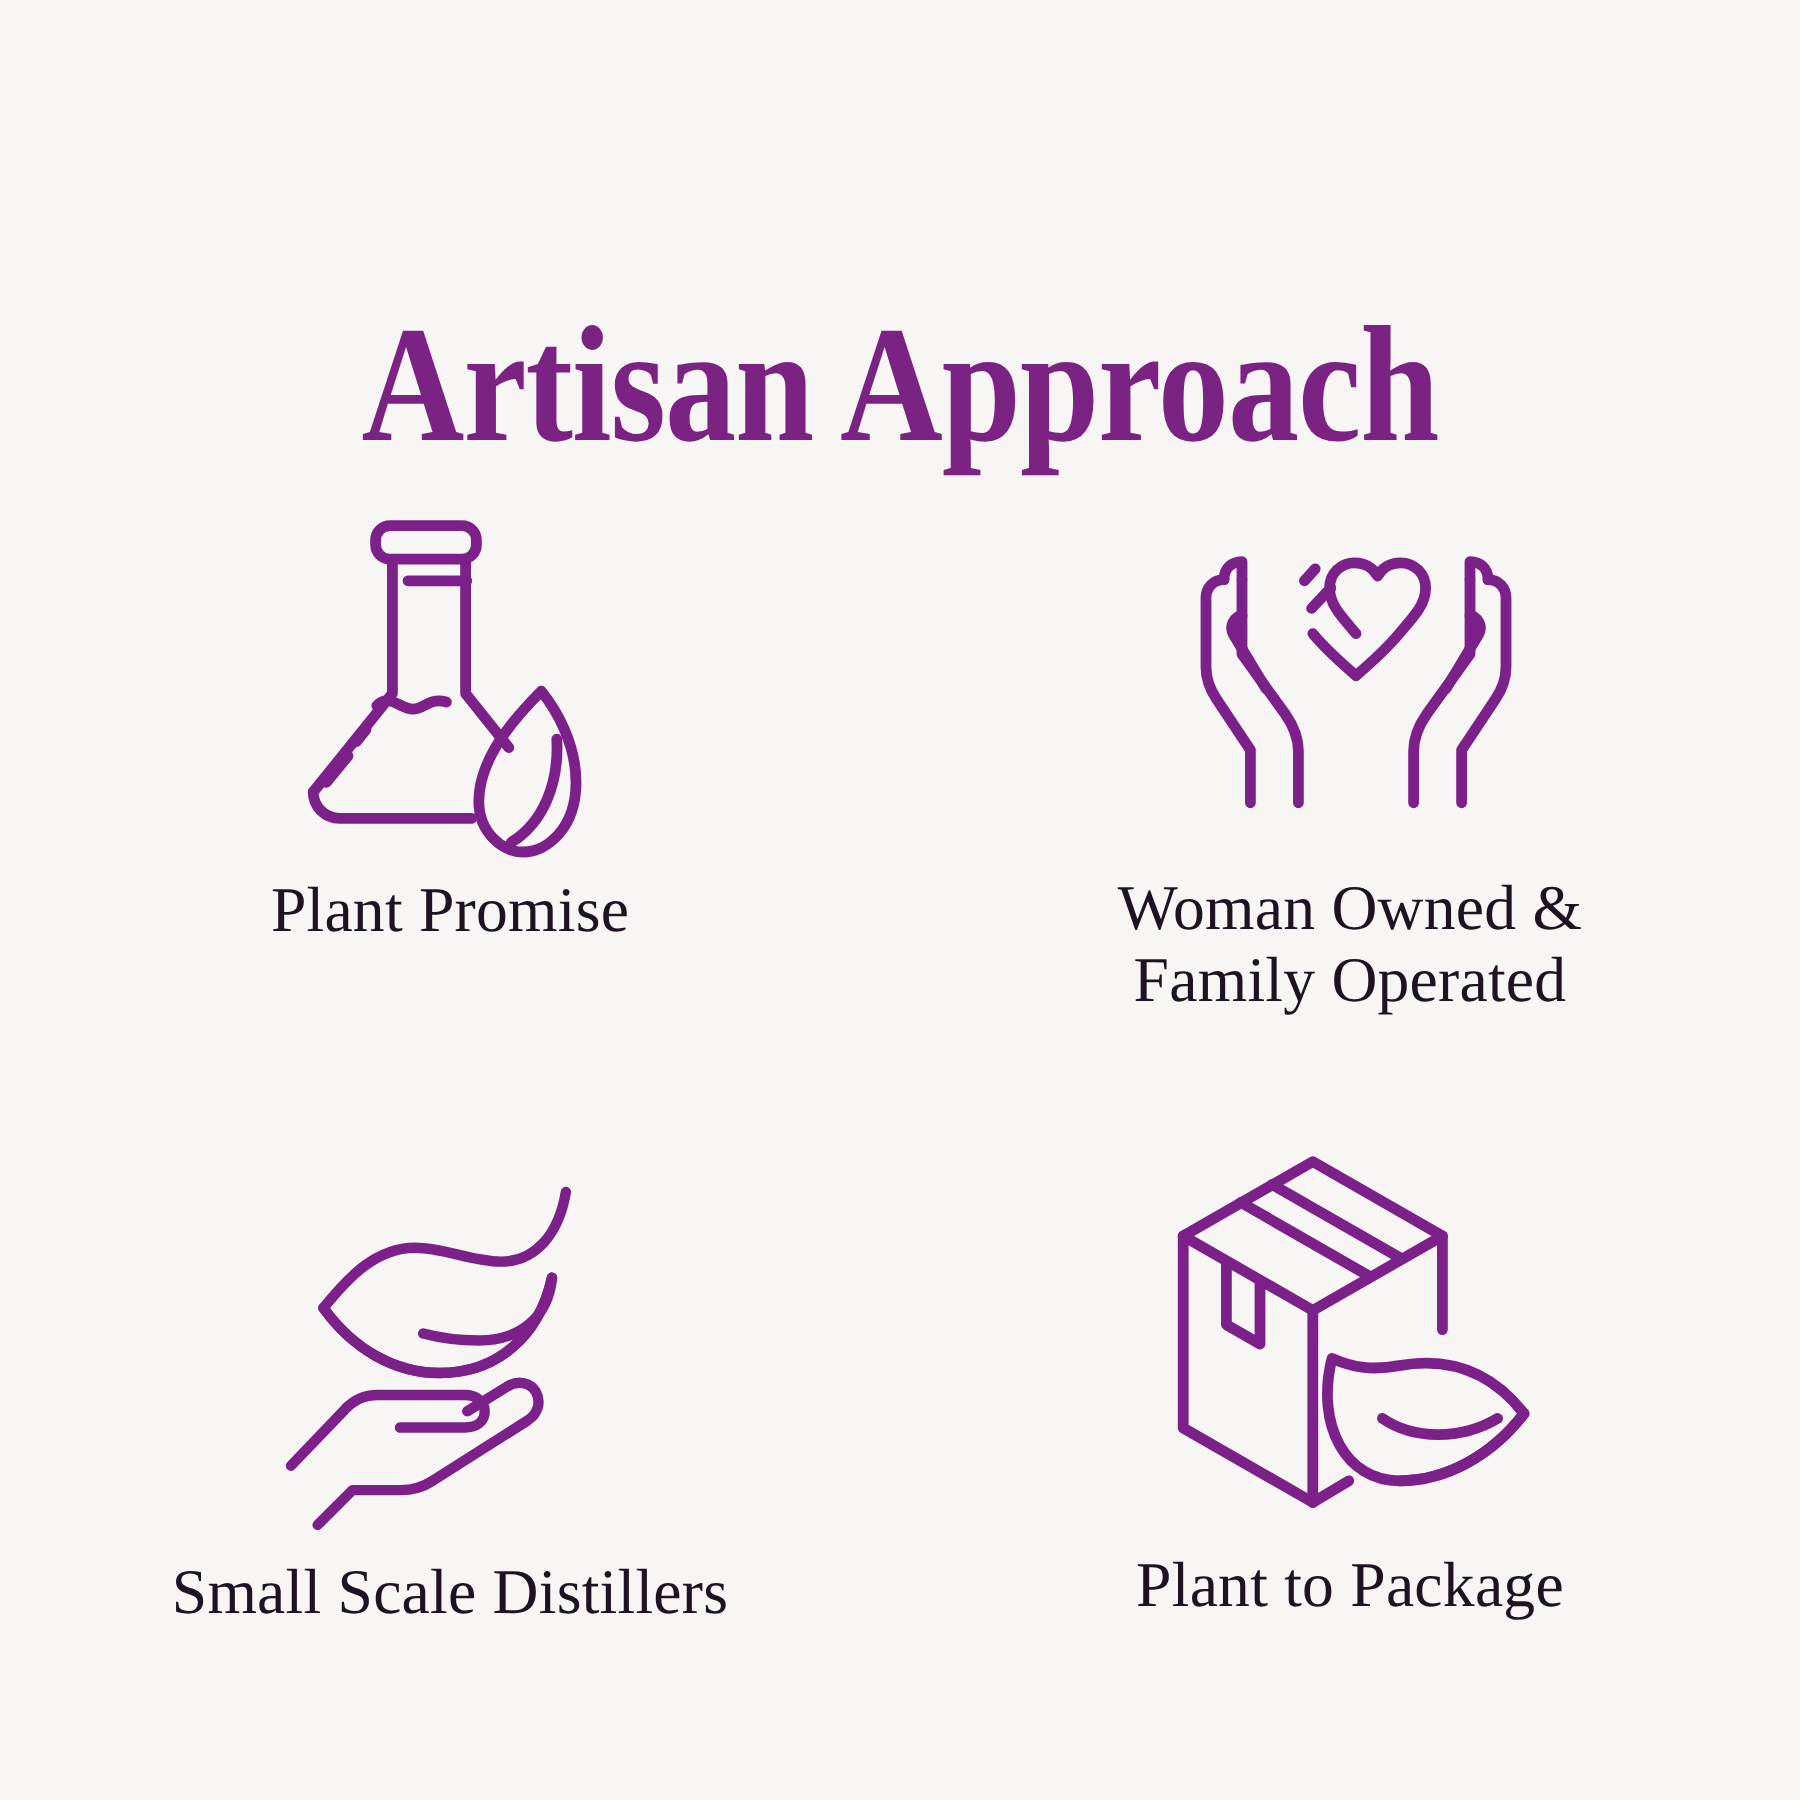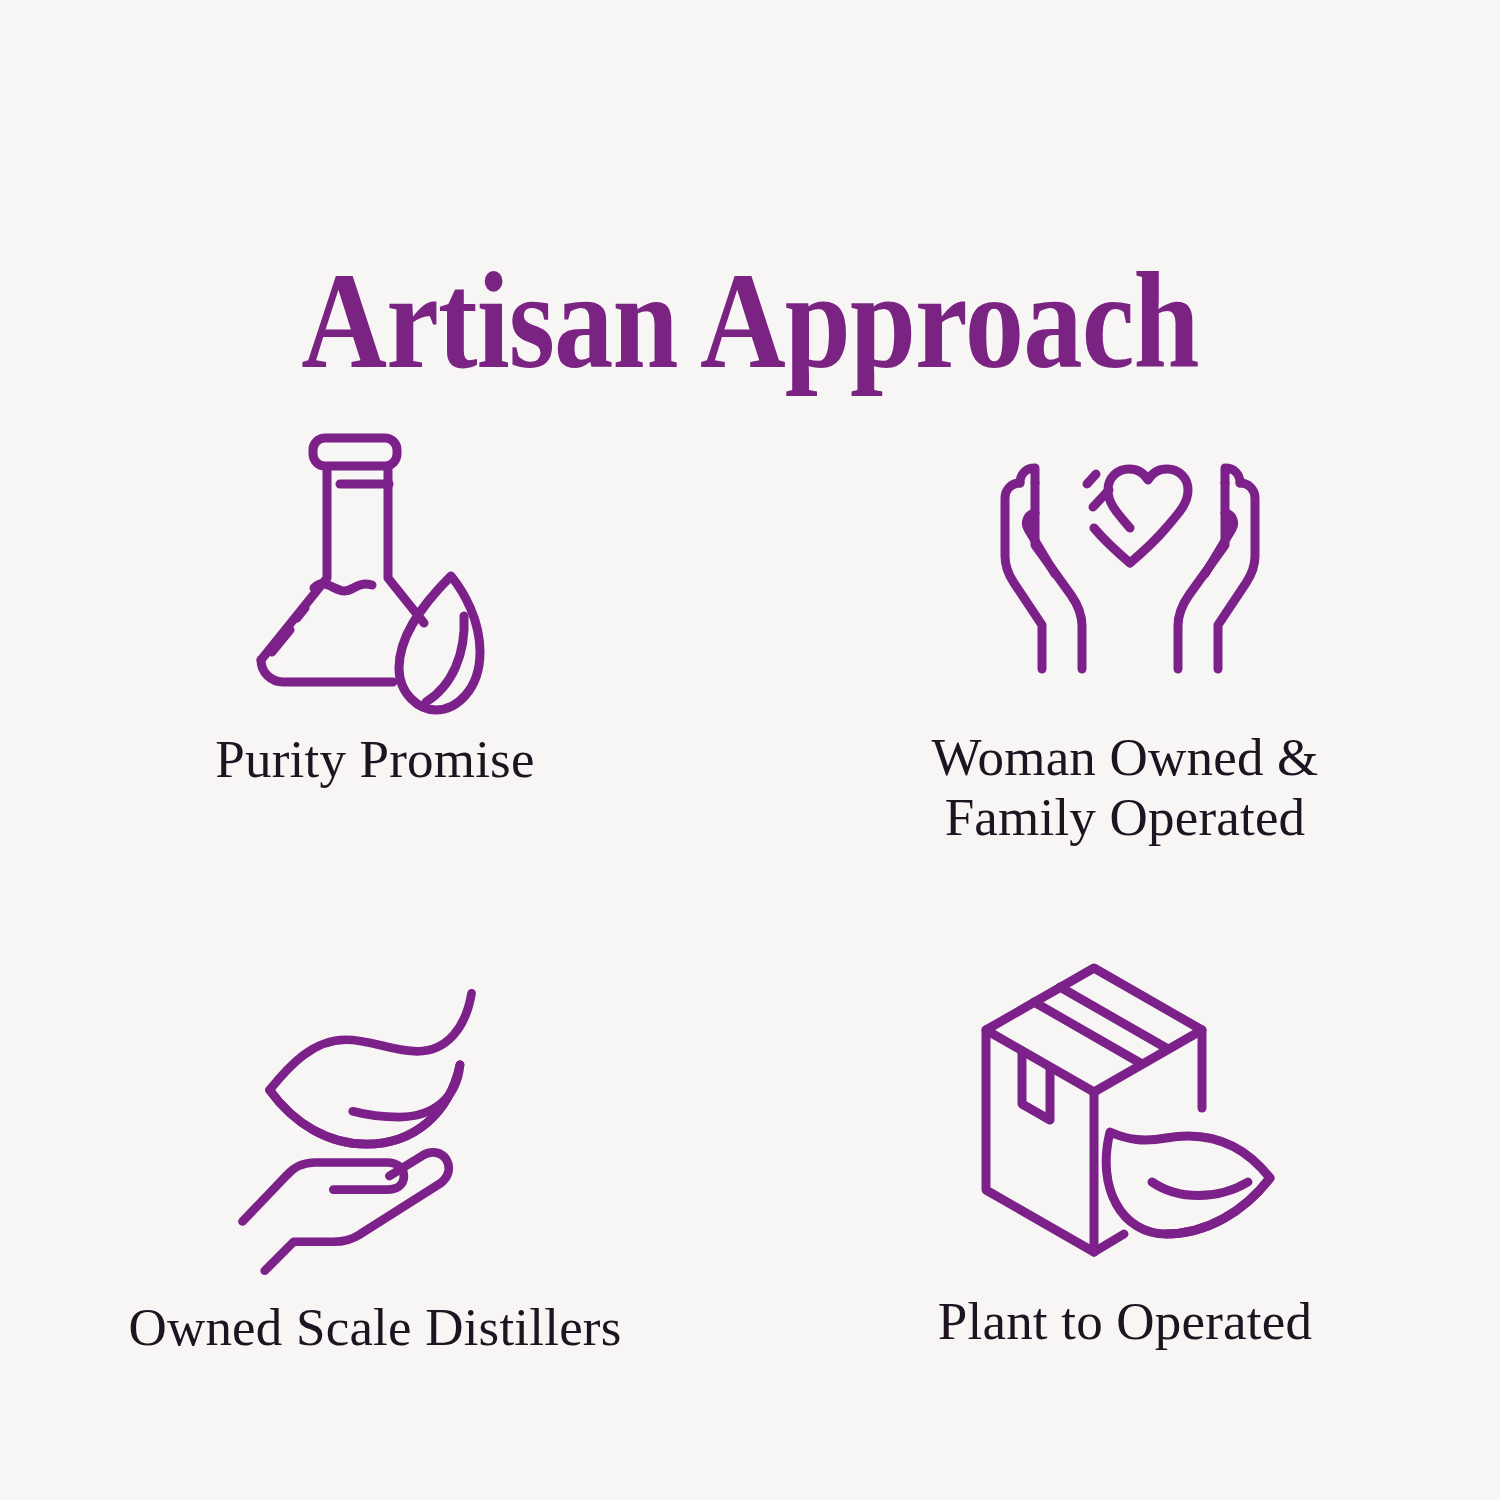--- a/index.html
+++ b/index.html
@@ -136,21 +136,21 @@
           <path class="stroke" d="M86 180 c10 -11 20 3 30 3 c10 0 13 -10 28 -6" style="stroke: rgb(125, 33, 138);"></path>
 
           <path class="stroke" d="M77 200 l-8 10" style="stroke: rgb(125, 33, 138);"></path>
           <path class="stroke" d="M62 222 l-18 22" style="stroke: rgb(125, 33, 138);"></path>
 
           <path class="stroke" d="M223 168 c-32 32 -52 62 -52 92 c0 26 20 42 37 42 c20 0 44 -20 44 -58 c0 -32 -16 -60 -29 -76 z" style="stroke: rgb(125, 33, 138);"></path>
 
           <path class="stroke" d="M236 208 c2 38 -12 70 -38 86" style="stroke: rgb(125, 33, 138);"></path>
         </svg>
       </div>
-      <div class="feature-label" style="color: rgb(30, 19, 32);">Purity Promise</div>
+      <div class="feature-label" style="color: rgb(30, 19, 32);">Plant Promise</div>
     </div>
 
     <div class="feature cell-1">
       <div class="feature-icon">
         <svg viewBox="0 0 300 300" xmlns="http://www.w3.org/2000/svg" aria-hidden="true">
 
           <path class="stroke" d="M150 120 c-14 -16 -22 -25 -22 -38 c0 -12 9 -21 21 -21 c8 0 15 4 19 11
                                     c4 -7 11 -11 19 -11 c12 0 21 9 21 21 c0 13 -8 22 -22 38
                                     c-10 12 -22 23 -36 35 c-14 -12 -26 -23 -36 -35" transform="translate(0,0)" style="stroke: rgb(125, 33, 138);"></path>
 
@@ -184,21 +184,21 @@
 
           <path class="stroke" d="M44 120 c26 36 62 56 100 56 c50 0 86 -32 97 -82" style="stroke: rgb(125, 33, 138);"></path>
 
           <path class="stroke" d="M241 94 c-3 34 -28 54 -63 54 c-19 0 -33 -2 -48 -6" style="stroke: rgb(125, 33, 138);"></path>
 
           <path class="stroke" d="M16 256 l46 -48 c8 -9 17 -13 29 -13 h75 c10 0 17 6 17 14 c0 9 -7 14 -17 14 h-56" style="stroke: rgb(125, 33, 138);"></path>
 
           <path class="stroke" d="M168 209 l34 -21 c9 -6 20 -4 25 4 c5 9 2 19 -7 25 l-82 52 c-9 6 -18 8 -28 8 h-41 l-30 30" style="stroke: rgb(125, 33, 138);"></path>
         </svg>
       </div>
-      <div class="feature-label" style="color: rgb(30, 19, 32);">Owned Scale Distillers</div>
+      <div class="feature-label" style="color: rgb(30, 19, 32);">Small Scale Distillers</div>
     </div>
 
     <div class="feature cell-3">
       <div class="feature-icon">
         <svg viewBox="0 0 320 300" xmlns="http://www.w3.org/2000/svg" aria-hidden="true">
 
           <path class="stroke" d="M14 68 v160 l108 62" style="stroke: rgb(125, 33, 138);"></path>
 
           <path class="stroke" d="M122 130 v160" style="stroke: rgb(125, 33, 138);"></path>
 
@@ -213,17 +213,17 @@
 
           <path class="stroke" d="M50 90 v52 l28 16 v-52" style="stroke: rgb(125, 33, 138);"></path>
 
           <path class="stroke" d="M138 170 c18 8 34 10 56 6 c40 -7 76 4 104 40
                                    c-26 34 -64 56 -104 56 c-44 0 -70 -46 -56 -102 z" style="stroke: rgb(125, 33, 138);"></path>
           <path class="stroke" d="M298 216 c-26 34 -64 56 -104 56" style="stroke: rgb(125, 33, 138);"></path>
 
           <path class="stroke" d="M180 220 c26 18 66 18 96 0" style="stroke: rgb(125, 33, 138);"></path>
         </svg>
       </div>
-      <div class="feature-label" style="color: rgb(30, 19, 32);">Plant to Operated</div>
+      <div class="feature-label" style="color: rgb(30, 19, 32);">Plant to Package</div>
     </div>
 
   </div>
 </div>
 
 </body></html>

